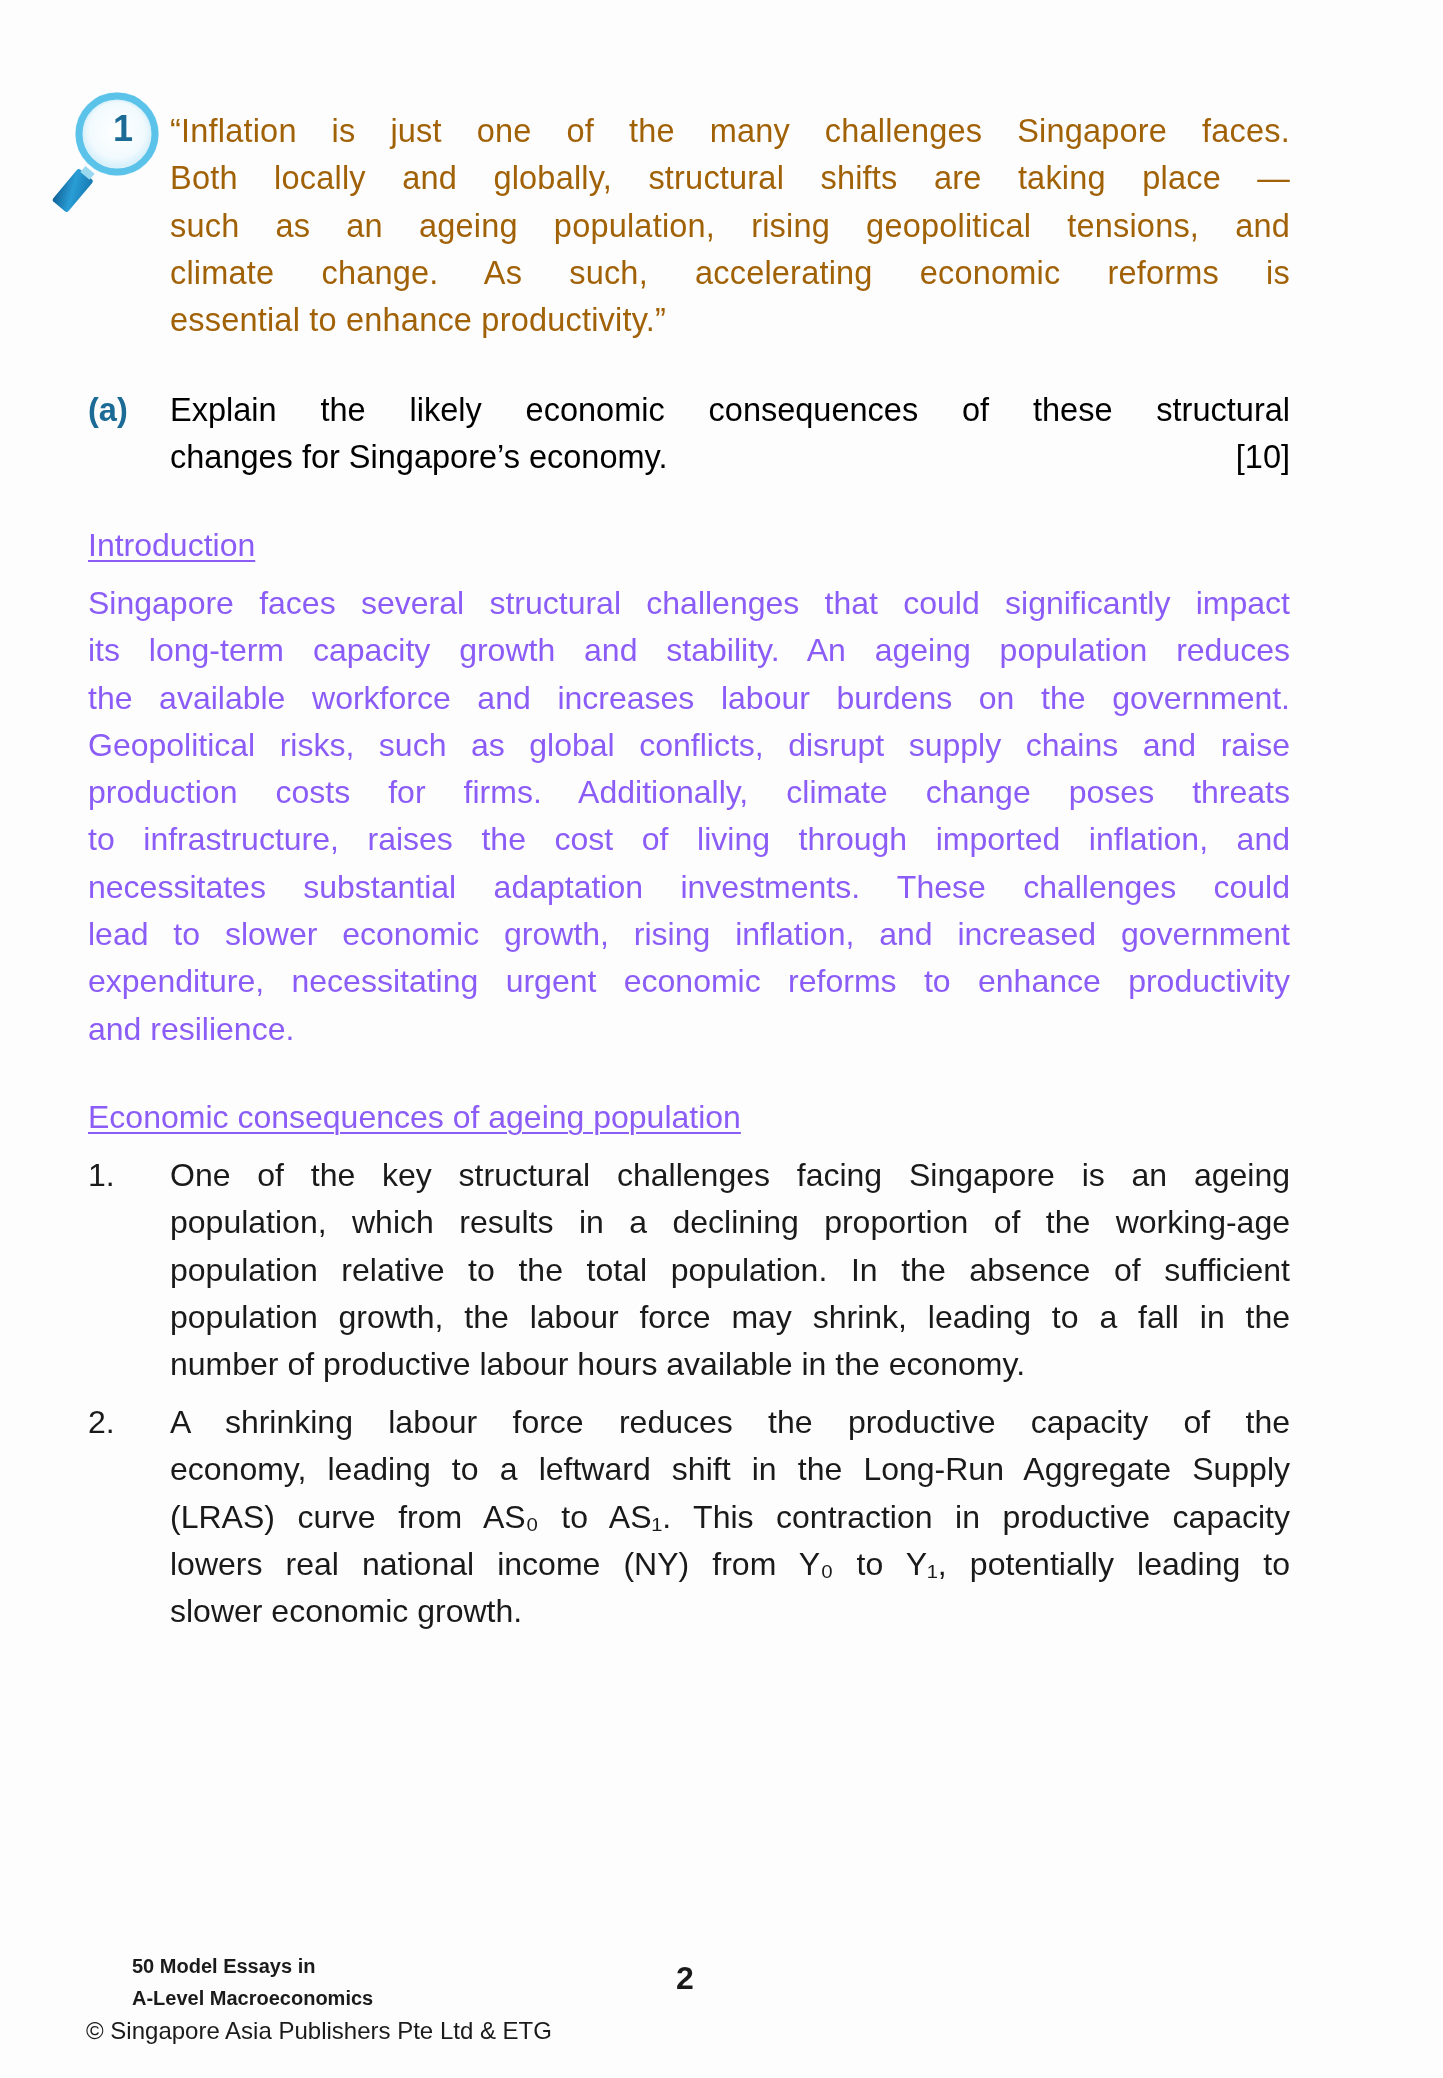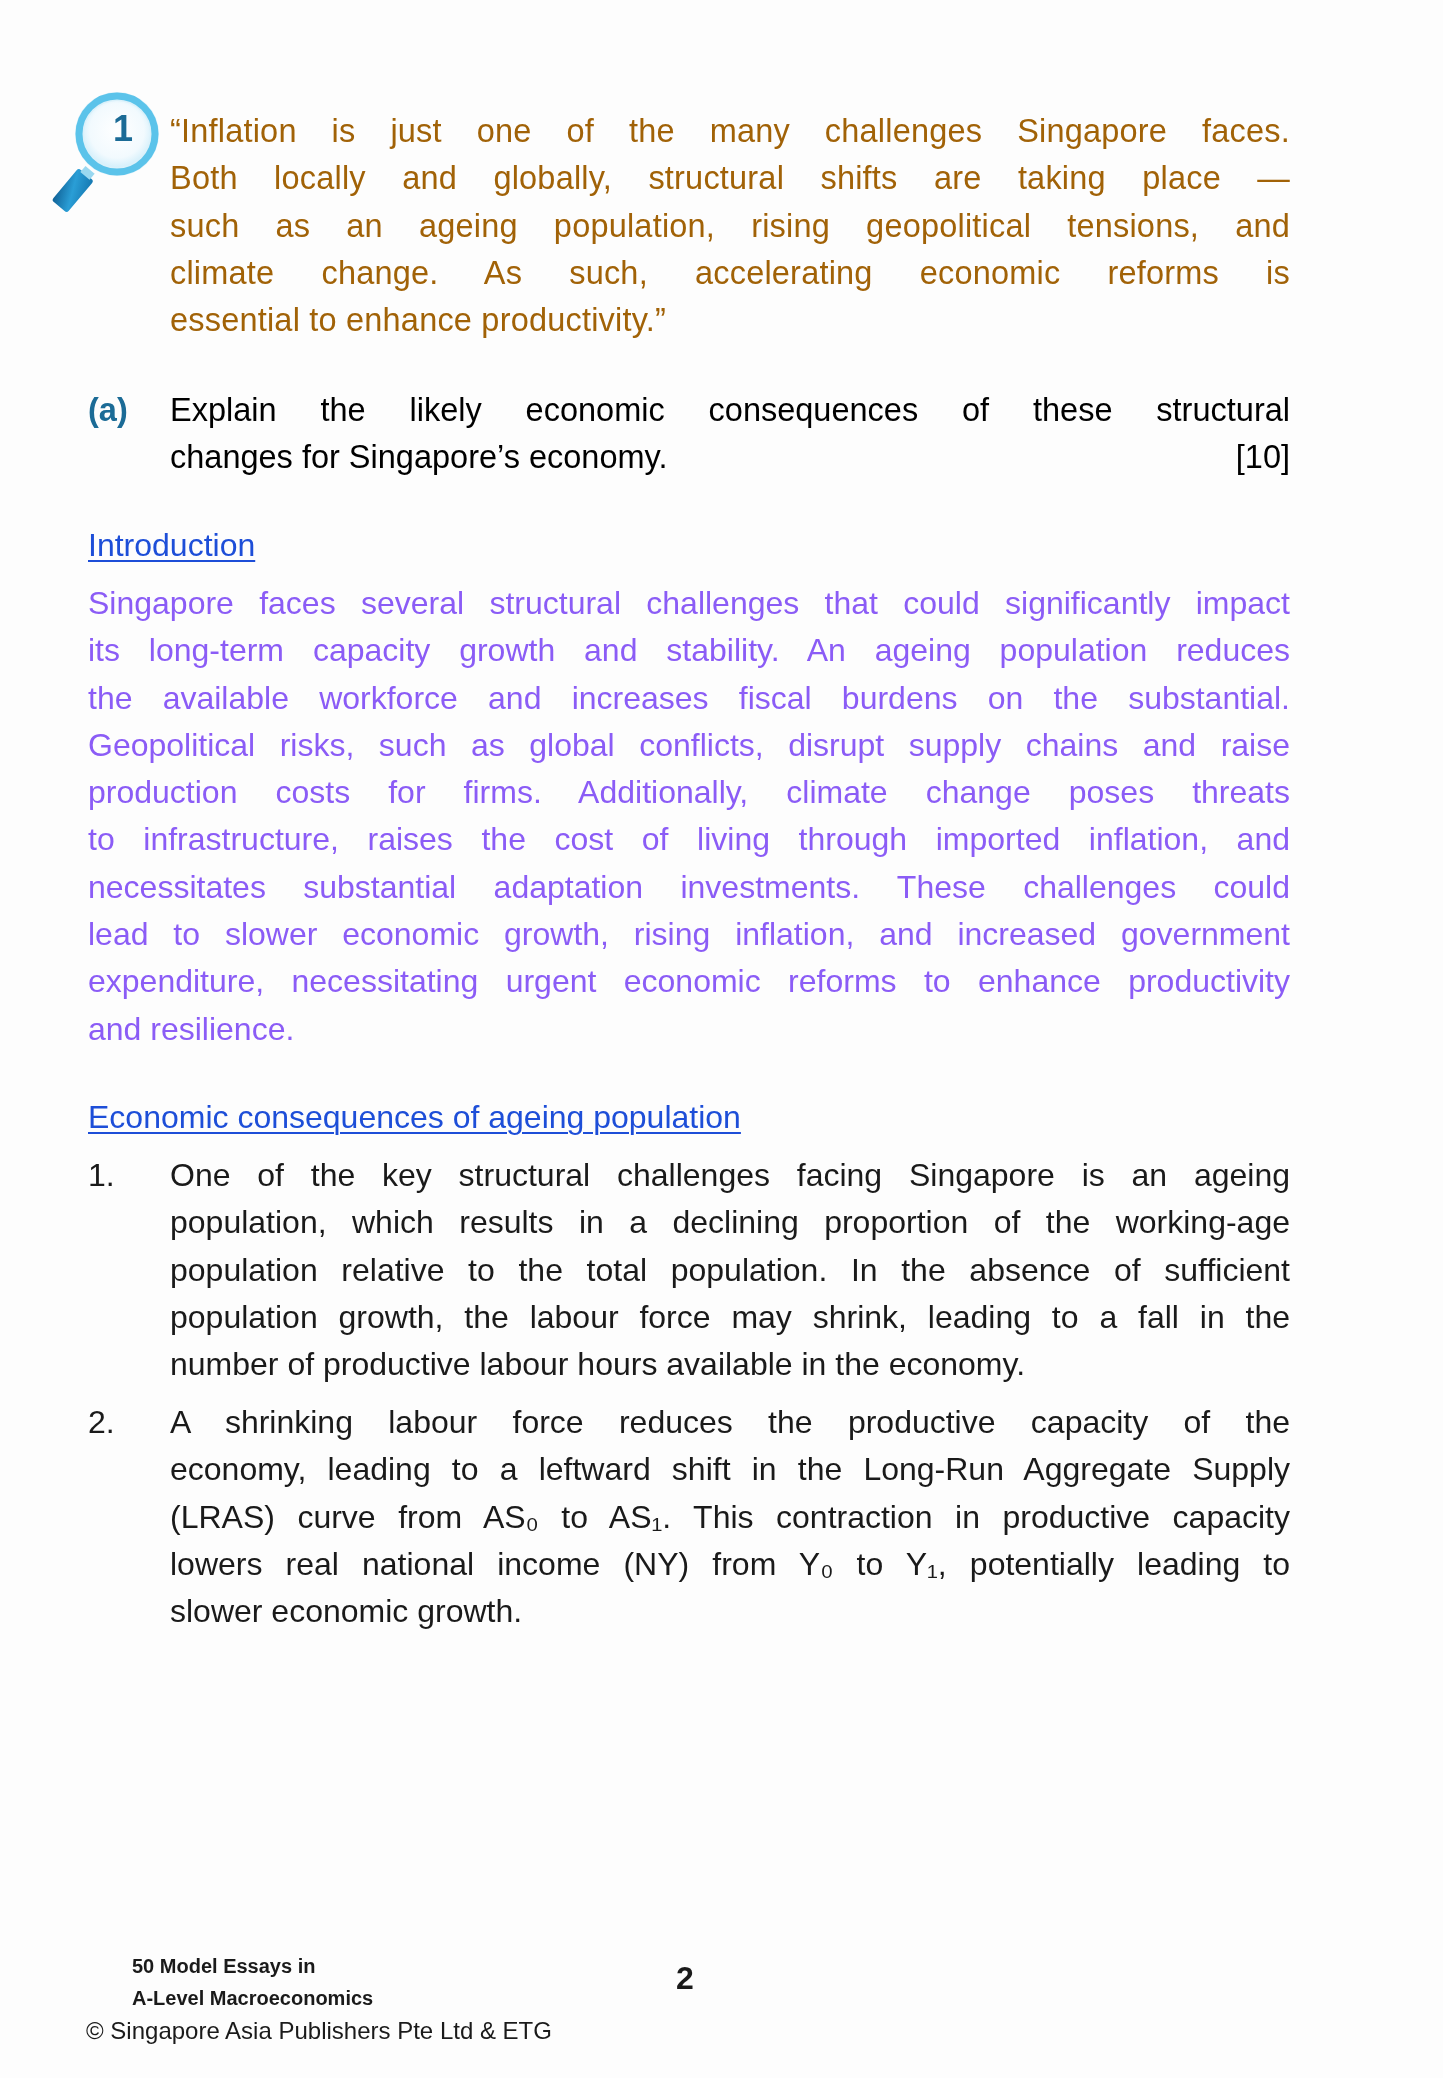--- a/index.html
+++ b/index.html
@@ -25,21 +25,21 @@
   .part-label {
     left: 88px; top: 387px; font-weight: bold; font-size: 32.5px; line-height: 47.3px; color: #1b6b96;
   }
   .part-text {
     left: 170px; top: 387px; width: 1120px;
     font-weight: normal; font-size: 32.5px; line-height: 47.3px; color: #000000;
   }
   .part-line { display: block; text-align: justify; text-align-last: justify; }
   .part-line2 { display: flex; justify-content: space-between; gap: 20px; }
   .heading {
-    font-size: 32px; line-height: 47.3px; color: #1d4ed8;
+    font-size: 32px; line-height: 47.3px; color: #8b5cf6;
     text-decoration: underline; text-decoration-thickness: 2px; text-underline-offset: 4px;
   }
   .h-intro { left: 88px; top: 522px; }
   .h-ageing { left: 88px; top: 1094px; }
   .body-para {
     left: 88px; top: 580px; width: 1202px;
     font-size: 32px; line-height: 47.3px; color: #8b5cf6;
   }
   .bline { display: block; text-align: justify; text-align-last: justify; white-space: nowrap; }
   .bline.last { text-align-last: left; }
@@ -96,21 +96,21 @@
   <span class="part-line2">
     <span>changes for Singapore’s economy.</span>
     <span>[10]</span>
   </span>
 </div>
 
 <div class="abs heading h-intro">Introduction</div>
 <div class="abs body-para">
   <span class="bline">Singapore faces several structural challenges that could significantly impact</span>
   <span class="bline">its long-term capacity growth and stability. An ageing population reduces</span>
-  <span class="bline">the available workforce and increases fiscal burdens on the substantial.</span>
+  <span class="bline">the available workforce and increases labour burdens on the government.</span>
   <span class="bline">Geopolitical risks, such as global conflicts, disrupt supply chains and raise</span>
   <span class="bline">production costs for firms. Additionally, climate change poses threats</span>
   <span class="bline">to infrastructure, raises the cost of living through imported inflation, and</span>
   <span class="bline">necessitates substantial adaptation investments. These challenges could</span>
   <span class="bline">lead to slower economic growth, rising inflation, and increased government</span>
   <span class="bline">expenditure, necessitating urgent economic reforms to enhance productivity</span>
   <span class="bline last">and resilience.</span>
 </div>
 
 <div class="abs heading h-ageing">Economic consequences of ageing population</div>

